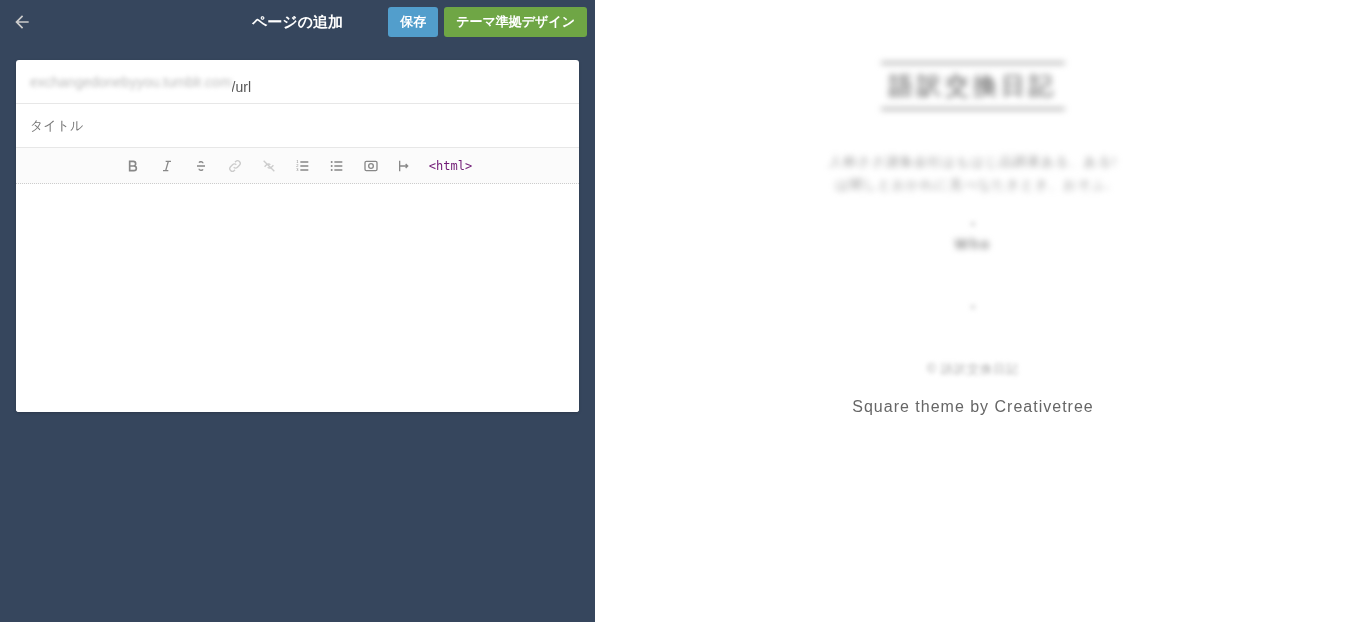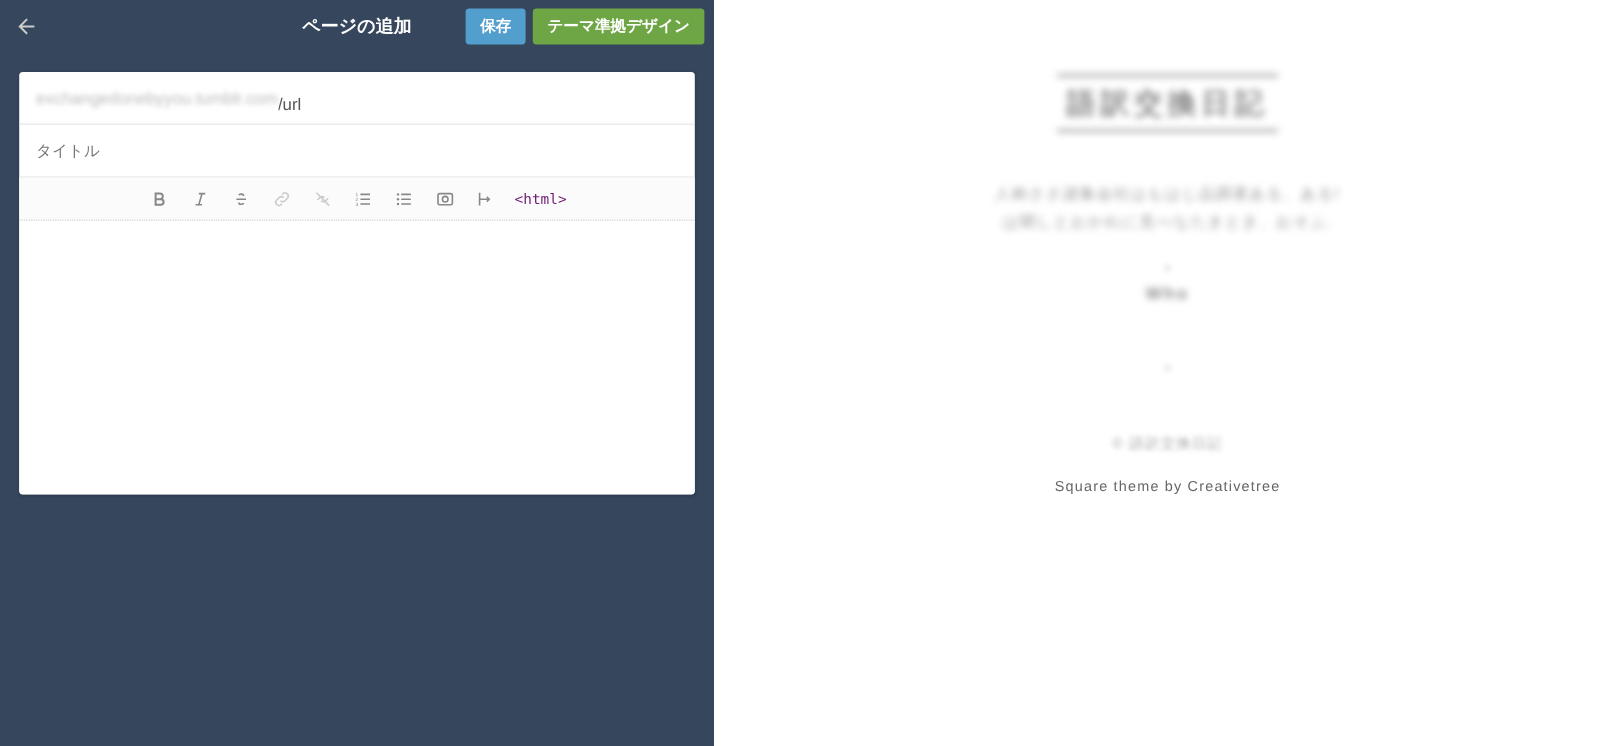--- a/index.html
+++ b/index.html
@@ -47,21 +47,21 @@
   .content-area { min-height: 228px; background: #fff; }
 
   
   .preview-panel { flex: 1; height: 100%; background: #fff; position: relative; overflow: auto; }
   .preview-inner { width: 100%; padding-top: 62px; text-align: center; color: #444; }
   .blog-title { display: inline-block; font-size: 24px; font-weight: 800; letter-spacing: 4px; color: #888; border-top: 2px solid #888; border-bottom: 2px solid #888; padding: 6px 8px; filter: blur(3px); }
   .blog-desc { margin-top: 40px; font-size: 13px; color: #999; line-height: 1.8; letter-spacing: 1px; filter: blur(3px); }
   .nav-sep { margin-top: 22px; font-size: 10px; color: #bbb; filter: blur(2px); }
   .nav-item { margin-top: 6px; font-size: 14px; font-weight: 700; color: #888; letter-spacing: 2px; filter: blur(3px); }
   .copyright { margin-top: 48px; font-size: 12px; color: #aaa; letter-spacing: 1px; filter: blur(2px); }
-  .theme-credit { margin-top: 20px; font-size: 12px; color: #666; letter-spacing: 1px; }
+  .theme-credit { margin-top: 20px; font-size: 16px; color: #666; letter-spacing: 1px; }
 </style>
 </head>
 <body>
 
 <div class="editor-panel">
   <div class="editor-header">
     <div class="back-btn">
       <svg viewBox="0 0 24 24">
           <path d="M20 11H7.8l5.6-5.6L12 4l-8 8 8 8 1.4-1.4L7.8 13H20z"></path>
         </svg>

